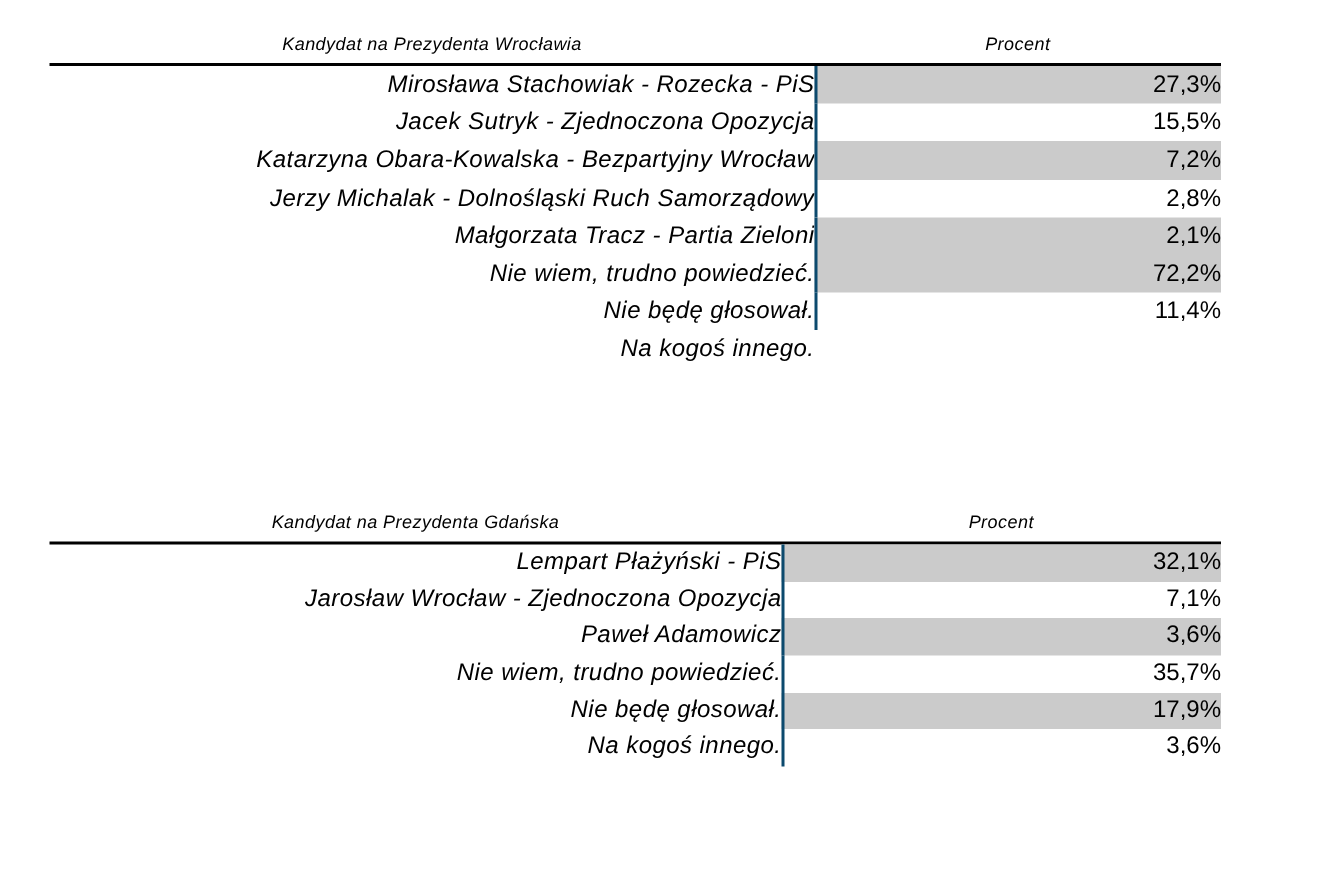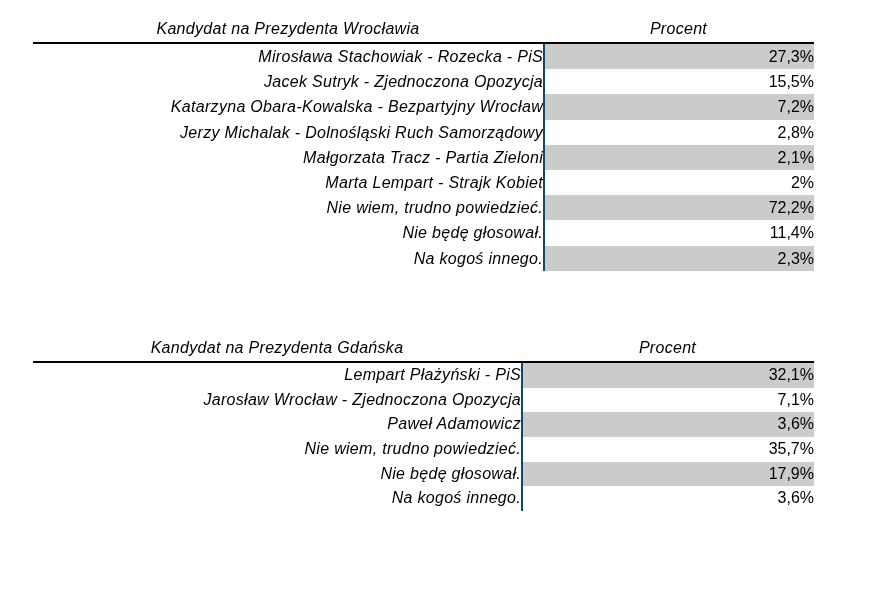--- a/index.html
+++ b/index.html
@@ -21,21 +21,21 @@
   .table-wroclaw { top: 17px;  --cand-w: 510px; --row-h: 25.2px; }
   .table-gdansk  { top: 336px; --cand-w: 488px; --row-h: 24.7px; }
 
   .thead {
     display: flex;
     height: 27px;
     border-bottom: 2.5px solid #000000;
   }
   .th {
     font-style: italic;
-    font-size: 16px;
+    font-size: 12px;
     letter-spacing: 0.3px;
     line-height: 24px;
     text-align: center;
     white-space: nowrap;
   }
   .th.candidate { width: var(--cand-w); }
   .th.percent   { flex: 1; }
 
   .tr { display: flex; height: var(--row-h); }
   .td {
@@ -82,34 +82,29 @@
         </div>
         <div class="tr">
           <div class="td candidate">Jerzy Michalak - Dolnośląski Ruch Samorządowy</div>
           <div class="td percent">2,8%</div>
         </div>
         <div class="tr">
           <div class="td candidate">Małgorzata Tracz - Partia Zieloni</div>
           <div class="td percent hl">2,1%</div>
         </div>
         <div class="tr">
-          <div class="td candidate">Marta Lempart - Strajk Kobiet</div>
-          <div class="td percent">2%</div>
-        </div>
-        <div class="tr">
           <div class="td candidate">Nie wiem, trudno powiedzieć.</div>
           <div class="td percent hl">72,2%</div>
         </div>
         <div class="tr">
           <div class="td candidate">Nie będę głosował.</div>
           <div class="td percent">11,4%</div>
         </div>
         <div class="tr">
           <div class="td candidate">Na kogoś innego.</div>
-          <div class="td percent hl">2,3%</div>
         </div>
       </div>
   </section>
 
   <section class="poll-table table-gdansk">
     <header class="thead">
       <div class="th candidate">Kandydat na Prezydenta Gdańska</div>
       <div class="th percent">Procent</div>
     </header>
     <div class="tbody">

